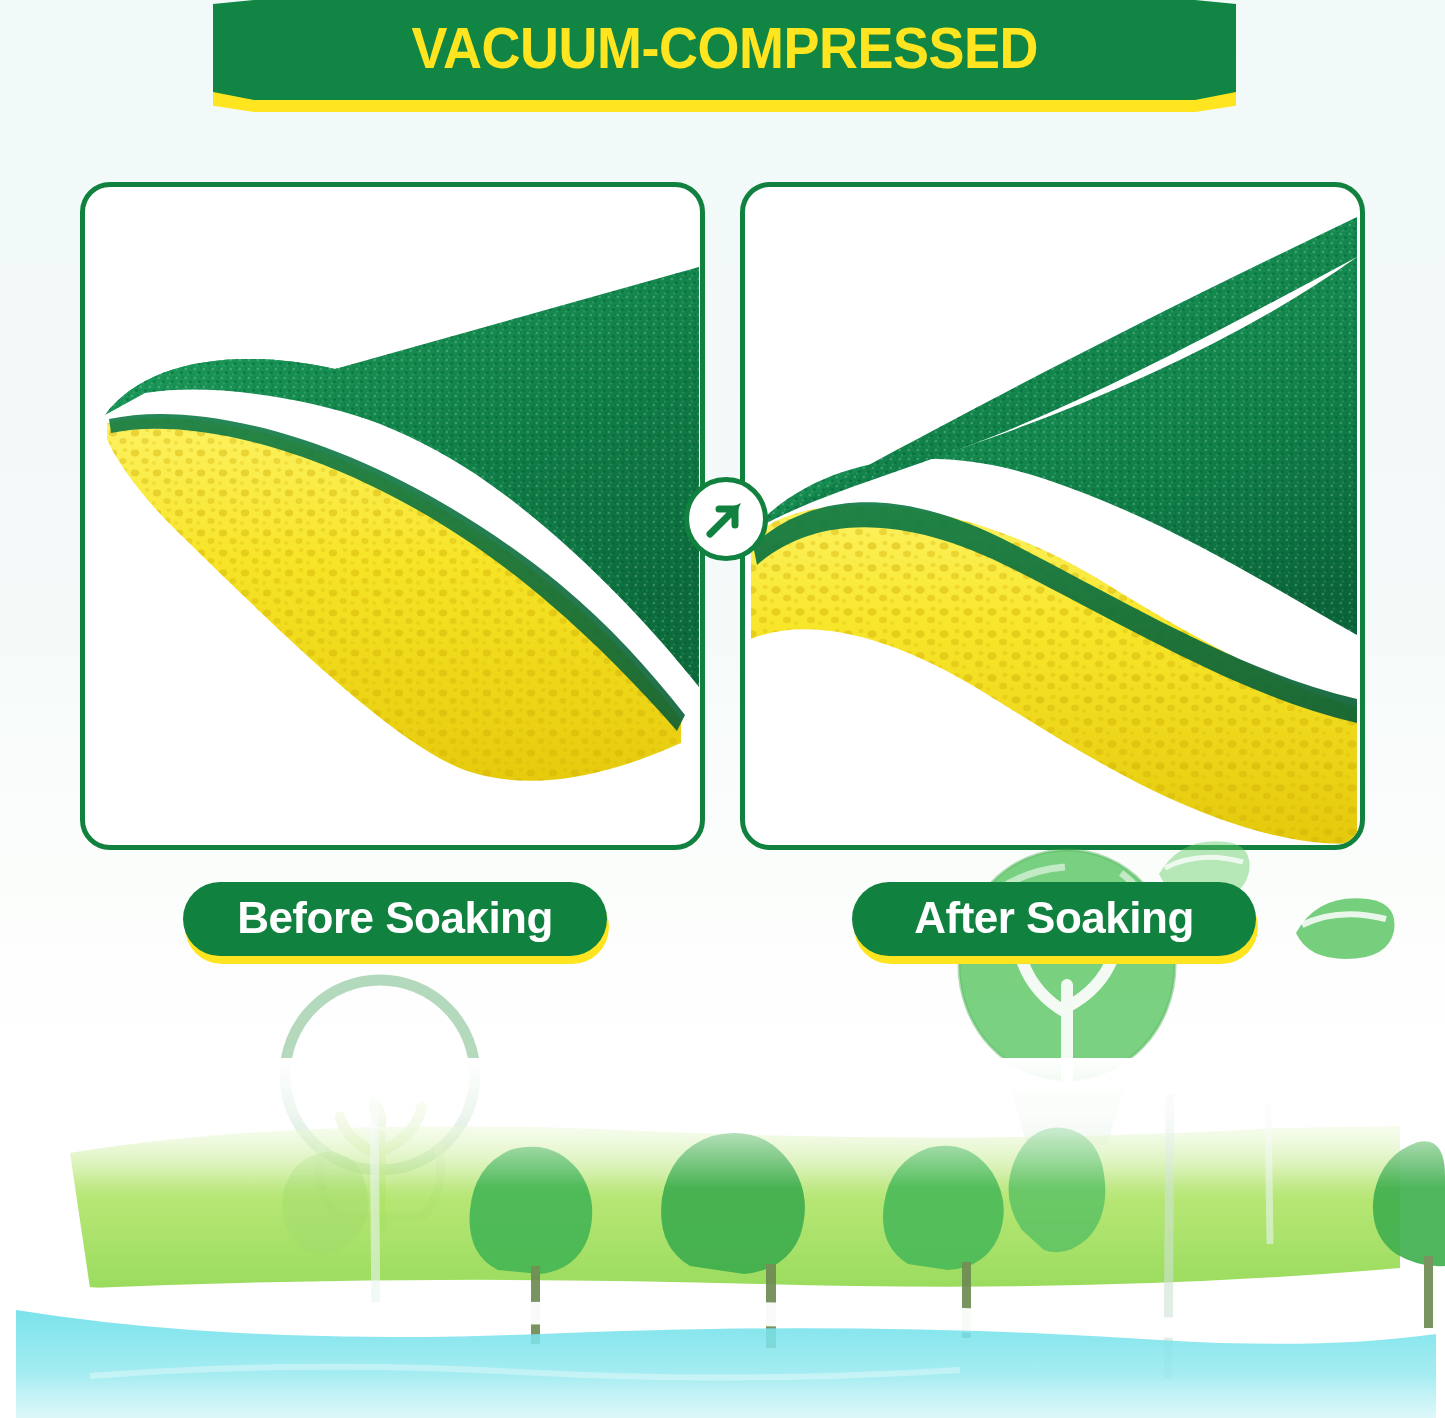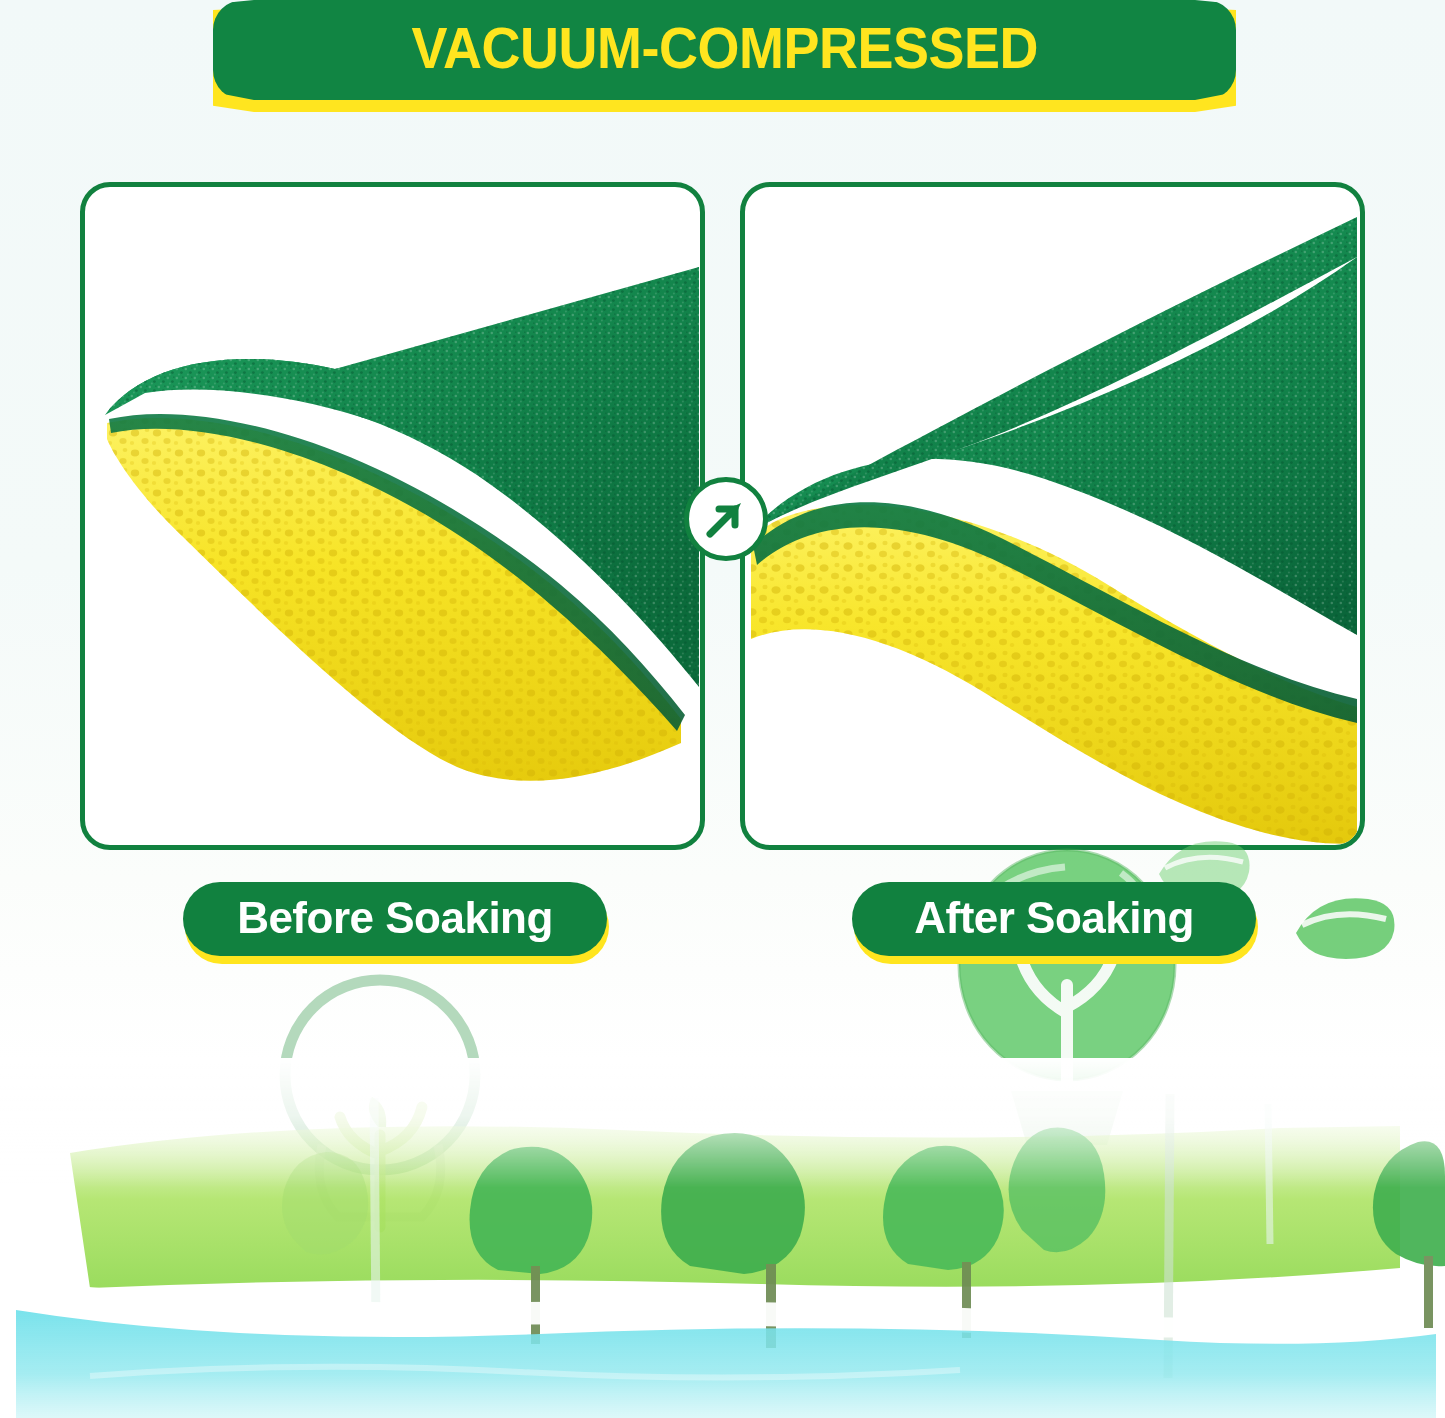--- a/index.html
+++ b/index.html
@@ -41,21 +41,20 @@
   }
   .banner {
     position: absolute;
     left: 0; top: 0;
     width: 100%; height: 100px;
     background: #118543;
     clip-path: polygon(0% 4%, 4% 0%, 96% 0%, 100% 4%, 100% 92%, 96% 100%, 4% 100%, 0% 92%);
     display: flex;
     align-items: center;
     justify-content: center;
-    border-radius: 30px;
   }
   .banner-title {
     color: #ffe51f;
     font-size: 58px;
     font-weight: bold;
     letter-spacing: -0.5px;
     font-family: "Liberation Sans", sans-serif;
     transform: scaleX(0.93);
     white-space: nowrap;
     line-height: 1;

